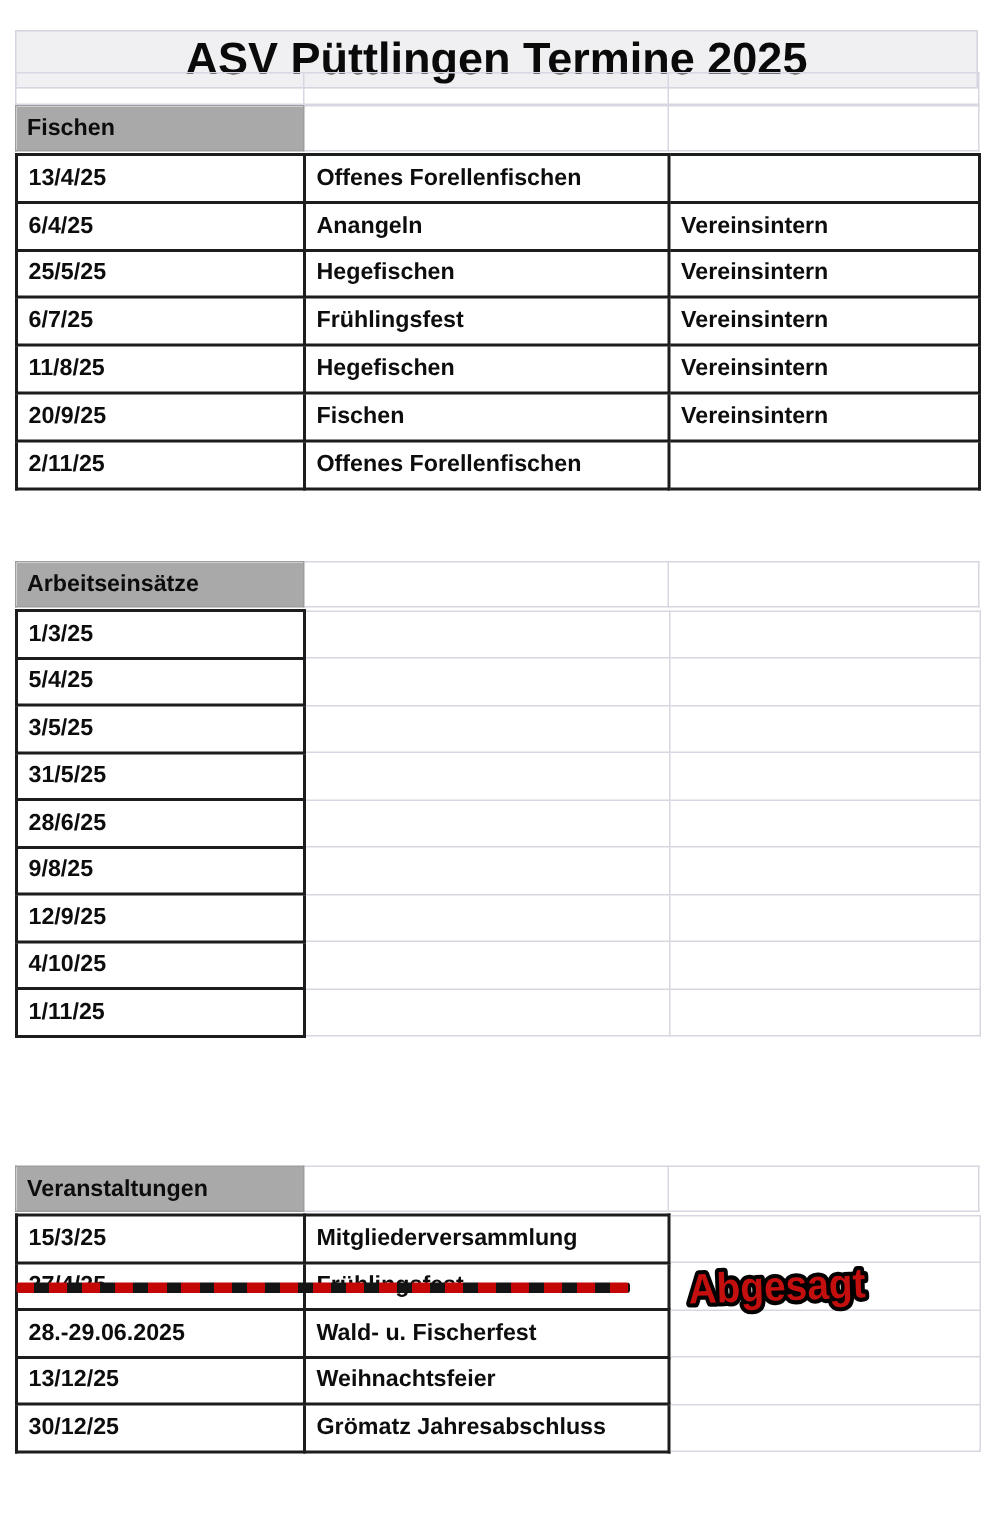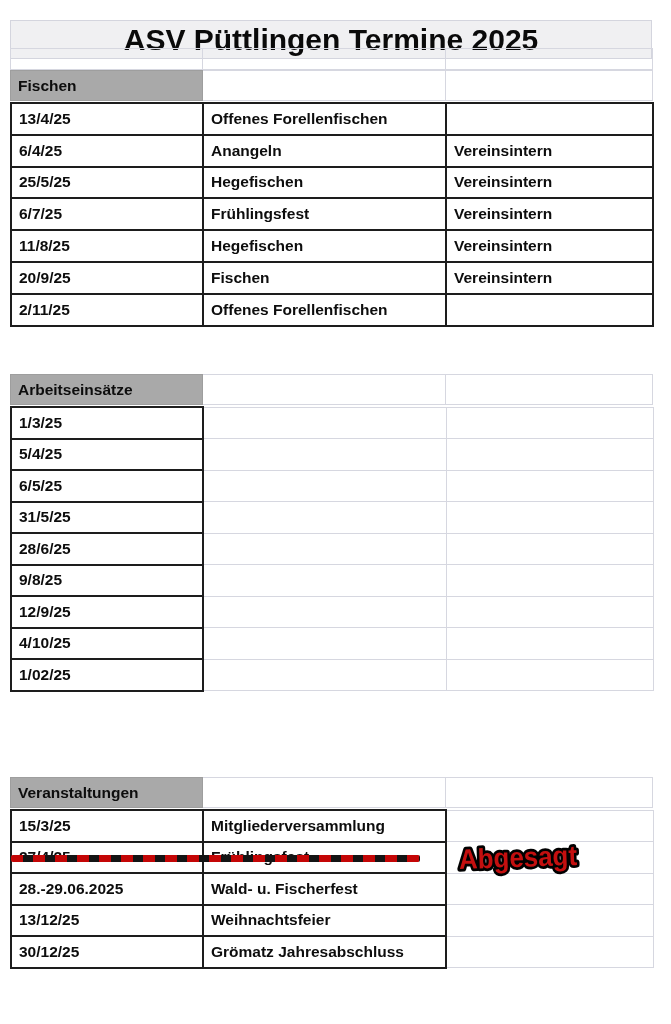--- a/index.html
+++ b/index.html
@@ -145,21 +145,21 @@
       <td class="d">1/3/25</td>
       <td class="l"></td>
       <td class="l"></td>
     </tr>
     <tr>
       <td class="d">5/4/25</td>
       <td class="l"></td>
       <td class="l"></td>
     </tr>
     <tr>
-      <td class="d">6/5/25</td>
+      <td class="d">3/5/25</td>
       <td class="l"></td>
       <td class="l"></td>
     </tr>
     <tr>
       <td class="d">31/5/25</td>
       <td class="l"></td>
       <td class="l"></td>
     </tr>
     <tr>
       <td class="d">28/6/25</td>
@@ -175,21 +175,21 @@
       <td class="d">12/9/25</td>
       <td class="l"></td>
       <td class="l"></td>
     </tr>
     <tr>
       <td class="d">4/10/25</td>
       <td class="l"></td>
       <td class="l"></td>
     </tr>
     <tr>
-      <td class="d">1/02/25</td>
+      <td class="d">1/11/25</td>
       <td class="l"></td>
       <td class="l"></td>
     </tr>
   </tbody>
     </table>
 
   <table class="t hrow" style="top:777px">
     <colgroup>
         <col style="width:192px">
         <col style="width:243px">

